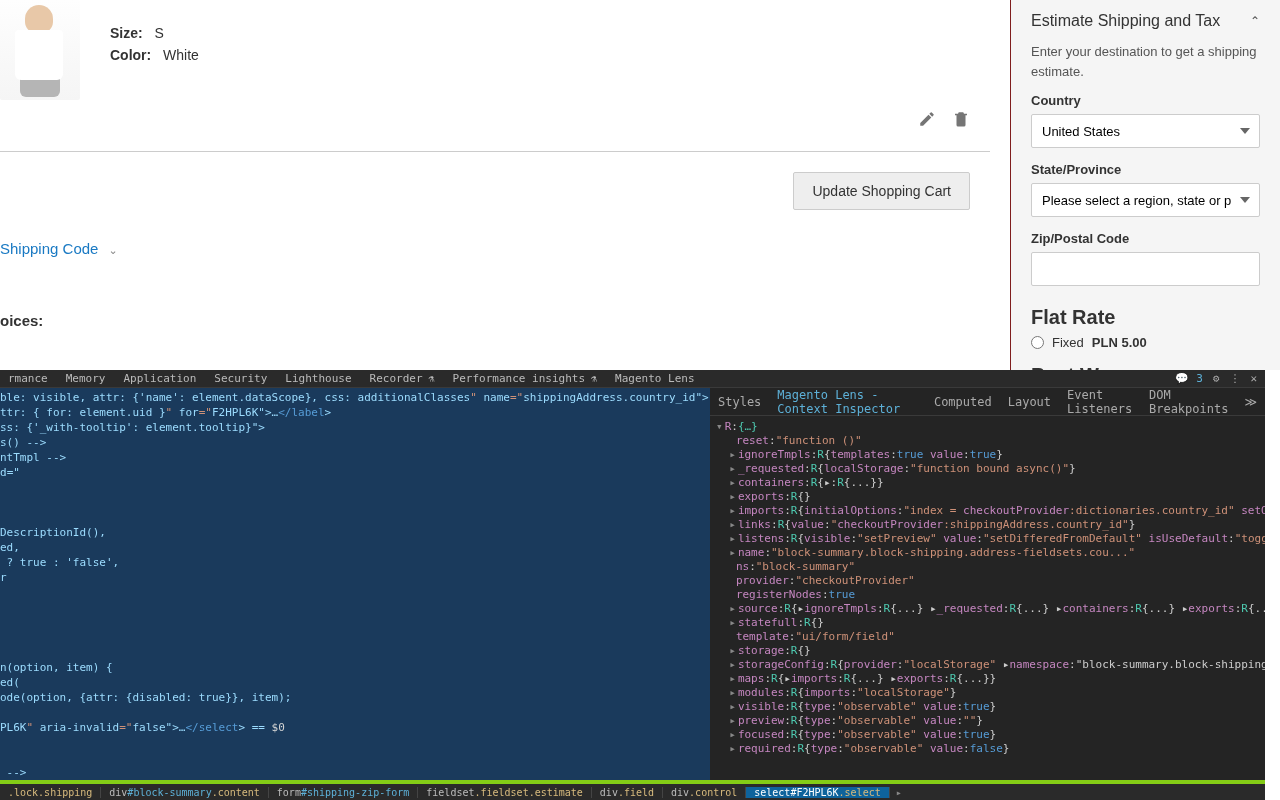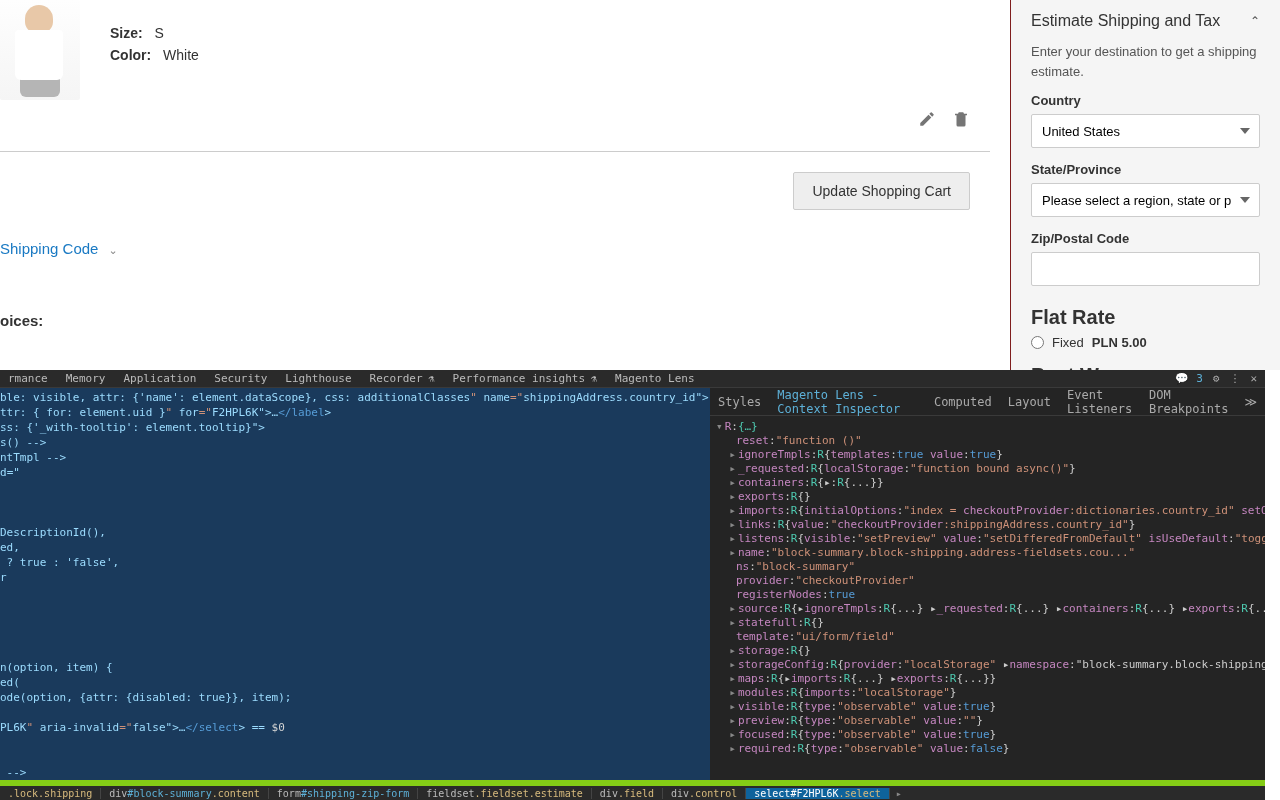--- a/index.html
+++ b/index.html
@@ -68,21 +68,21 @@
 .dt-right-tabs1 .more { margin-left: auto; }
 .dt-right-tabs2 { height: 26px; border-bottom: 1px solid #3a3a3a; display: flex; align-items: center; padding: 0 8px; gap: 18px; font-size: 12px; color: #aaa; }
 .dt-right-tabs2 .active { color: #5db0d7; border-bottom: 2px solid #5db0d7; padding-bottom: 4px; }
 .dt-props { flex: 1; overflow: hidden; padding: 4px 6px; font-size: 11px; line-height: 14px; white-space: nowrap; }
 .dt-props .k { color: #c586c0; }
 .dt-props .s { color: #ce9178; }
 .dt-props .b { color: #569cd6; }
 .dt-props .o { color: #4ec9b0; }
 .dt-props .arrow { color: #888; margin-right: 2px; }
 
-.dt-crumb { height: 20px; background: #2a2a2a; border-top: 6px solid #84cc16; display: flex; align-items: center; font-size: 10px; color: #bbb; overflow: hidden; }
+.dt-crumb { height: 20px; background: #2a2a2a; border-top: 4px solid #84cc16; display: flex; align-items: center; font-size: 10px; color: #bbb; overflow: hidden; }
 .dt-crumb .seg { padding: 0 8px; border-right: 1px solid #444; white-space: nowrap; }
 .dt-crumb .seg .cls { color: #d7ba7d; }
 .dt-crumb .seg .id { color: #5db0d7; }
 .dt-crumb .sel { background: #0e639c; color: #fff; }
 .dt-crumb .sel .id { color: #fff; }
 .dt-crumb .chev { padding: 0 6px; color: #888; }
 
 svg.pen { fill: #757575; }
 svg.trash { fill: #757575; }
 </style>

